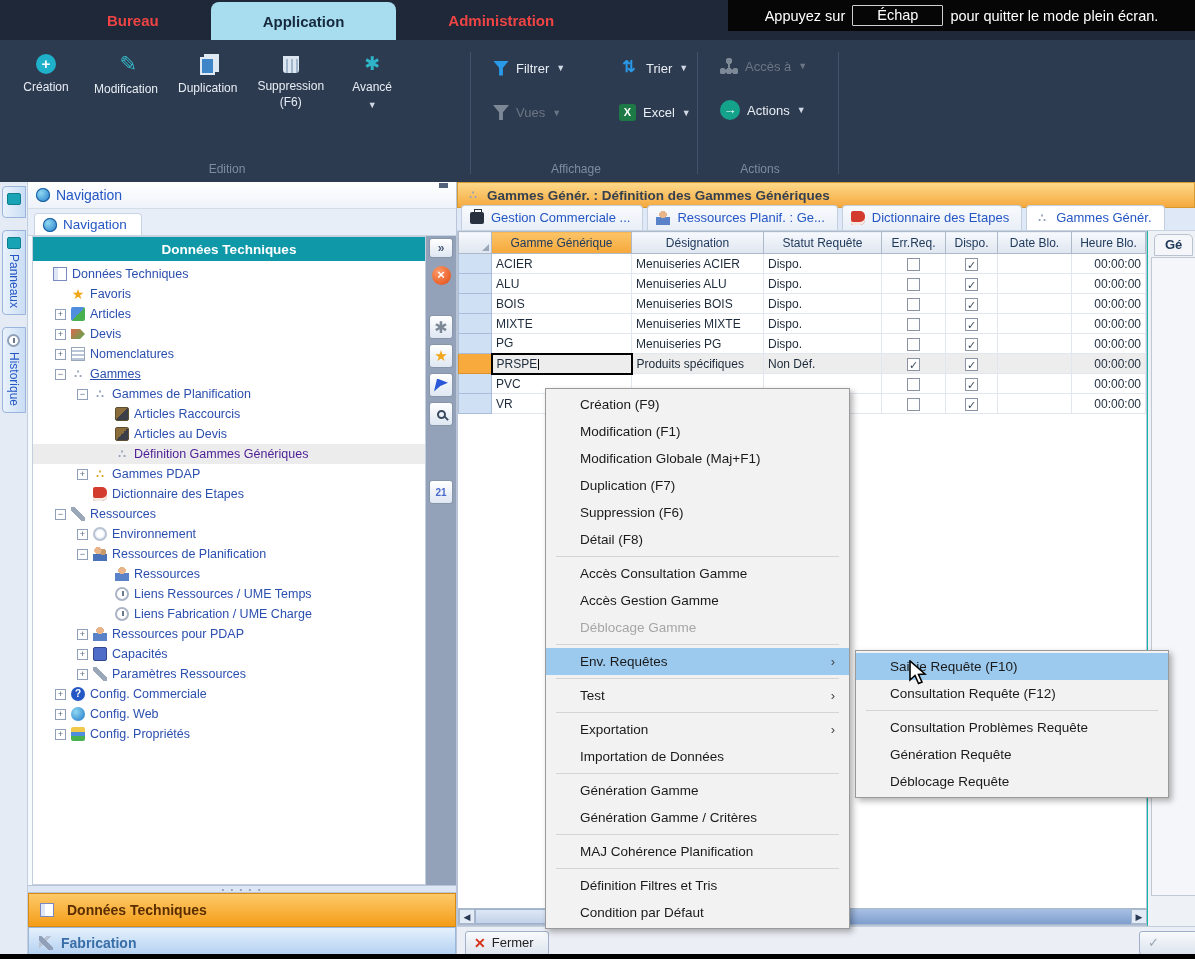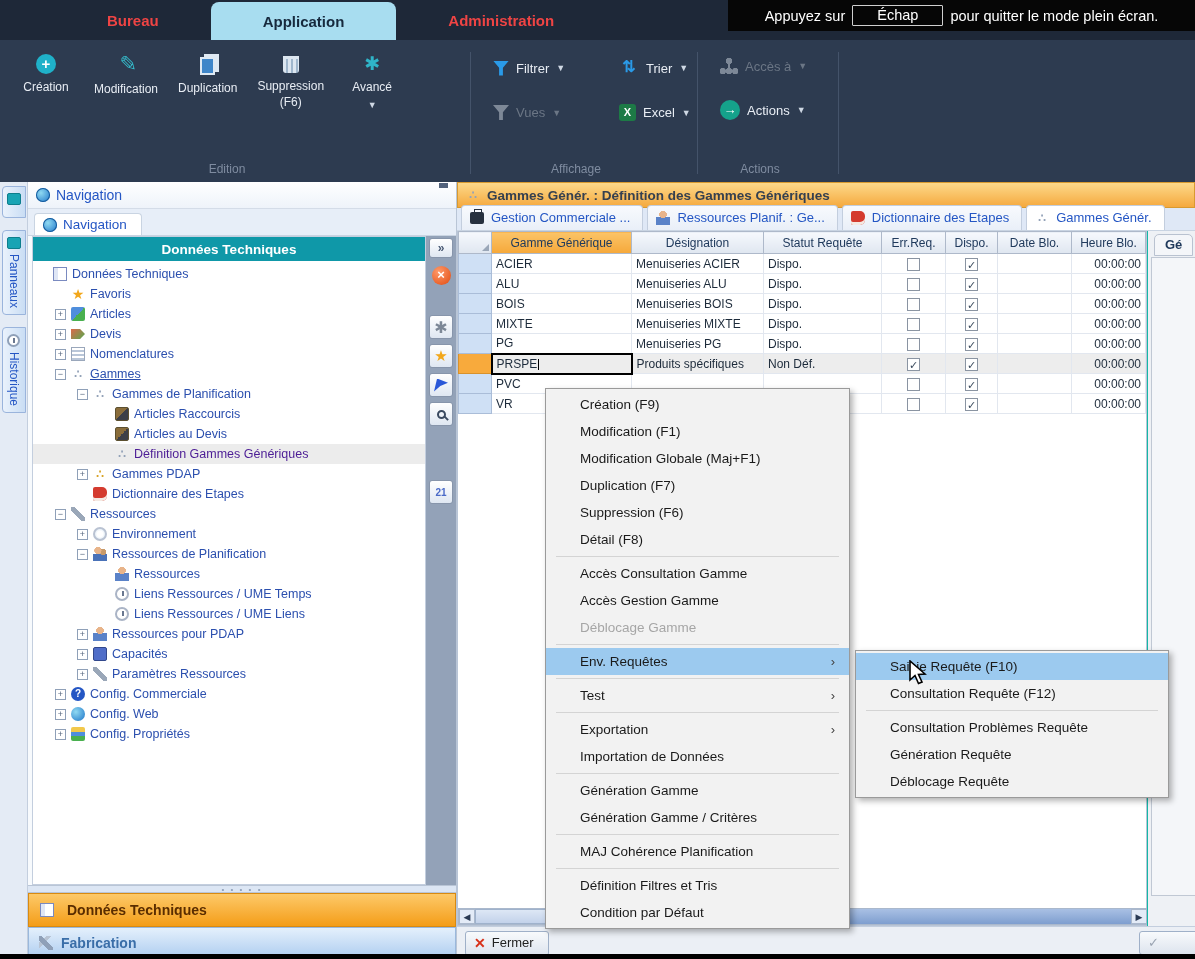--- a/index.html
+++ b/index.html
@@ -385,21 +385,21 @@
               <span class="lbl">Ressources</span>
             </div>
           <div class="trow lvl3">
               <span class="exp none"></span>
               <span class="tico t-clock"></span>
               <span class="lbl">Liens Ressources / UME Temps</span>
             </div>
           <div class="trow lvl3">
               <span class="exp none"></span>
               <span class="tico t-clock"></span>
-              <span class="lbl">Liens Ressources / UME Liens</span>
+              <span class="lbl">Liens Fabrication / UME Charge</span>
             </div>
           <div class="trow lvl2">
               <span class="exp plus"></span>
               <span class="tico t-person"></span>
               <span class="lbl">Ressources pour PDAP</span>
             </div>
           <div class="trow lvl2">
               <span class="exp plus"></span>
               <span class="tico t-capacity"></span>
               <span class="lbl">Capacités</span>

